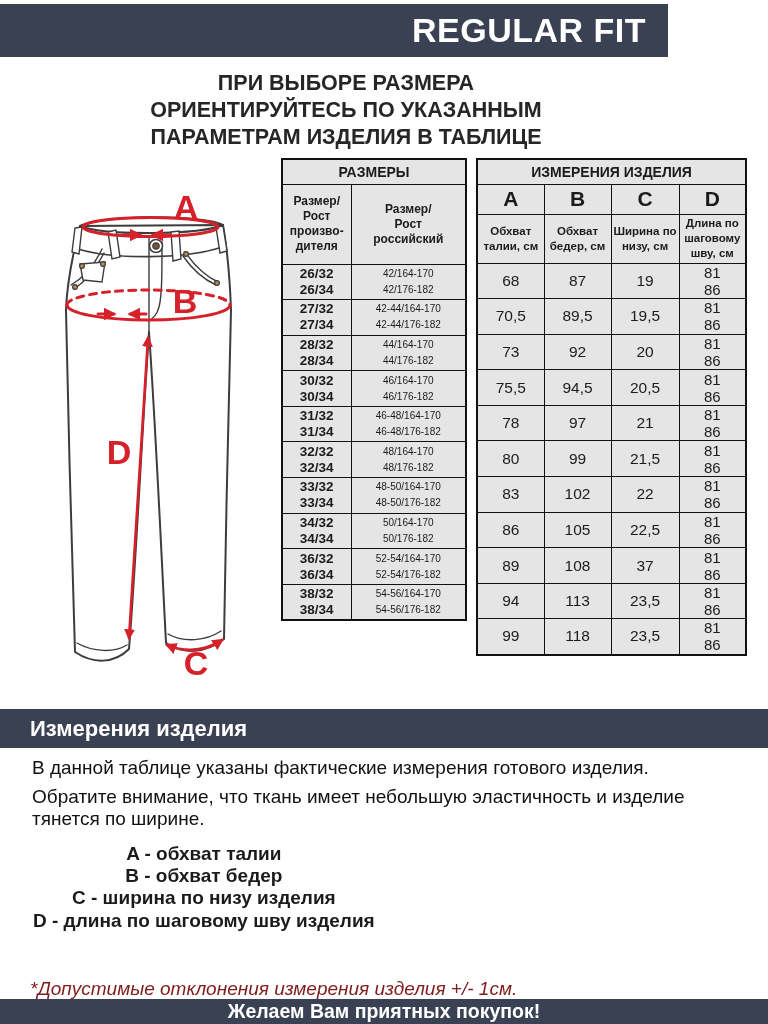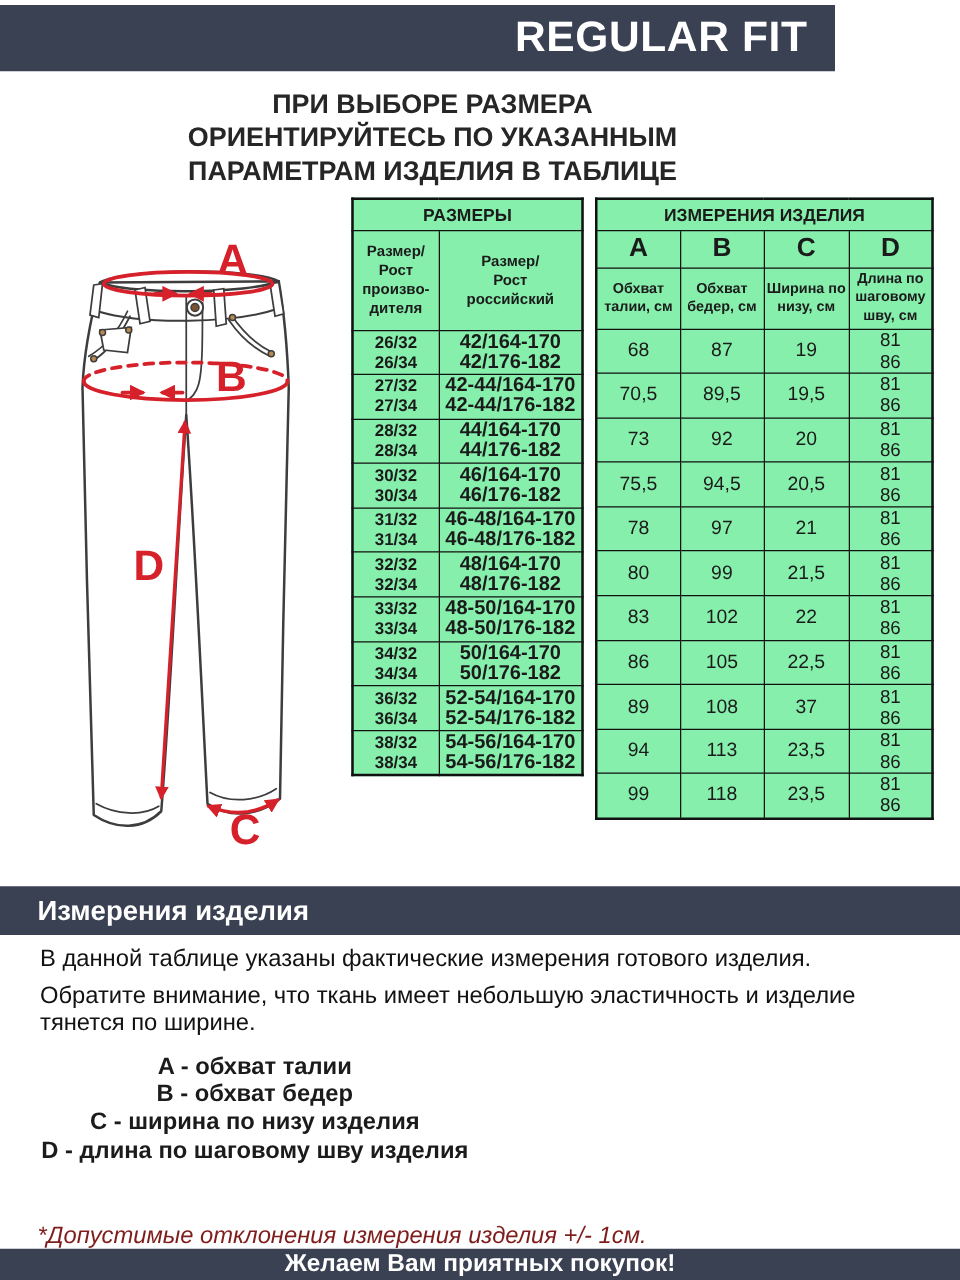--- a/index.html
+++ b/index.html
@@ -29,35 +29,35 @@
     text-align: center; font-size: 21.5px; font-weight: bold;
     line-height: 27px; color: #262626;
   }
   
   .jeans { position: absolute; left: 28px; top: 182px; width: 252px; height: 505px; }
   
   .tables {
     position: absolute; left: 281px; top: 158px;
     display: flex; gap: 9px; align-items: flex-start;
   }
-  table { border-collapse: collapse; table-layout: fixed; background: #86efac; }
+  table { border-collapse: collapse; table-layout: fixed; background: #e5e5e5; }
   .sizes-table, .meas-table { border: 2px solid #111; }
   th, td {
     border: 1px solid #111; padding: 0 1px;
     text-align: center; vertical-align: middle; color: #1b1b1b;
   }
   .sizes-table { width: 184px; }
   .meas-table  { width: 269px; }
   .t-top-header   { height: 25px; font-size: 14px; font-weight: bold; }
   .t-sub-header   { height: 80px; font-size: 12px; font-weight: bold; white-space: pre-line; line-height: 15px; }
   .t-letter       { height: 30px; font-size: 21px; font-weight: bold; }
   .t-desc         { height: 49px; font-size: 11.5px; font-weight: bold; white-space: pre-line; line-height: 15px; }
   .sizes-table tbody td, .meas-table tbody td { height: 35.6px; }
   .cell-mfr { font-size: 13.5px; font-weight: bold; white-space: pre-line; line-height: 16px; }
-  .cell-ru  { font-size: 16px;   font-weight: bold; white-space: pre-line; line-height: 16px; border-radius: 13px; }
+  .cell-ru  { font-size: 10px;   font-weight: normal; white-space: pre-line; line-height: 16px; border-radius: 13px; }
   .cell-val { font-size: 15.5px; font-weight: normal; }
   .cell-inseam { white-space: pre-line; line-height: 17px; font-size: 15px; }
   
   .section-bar {
     position: absolute; left: 0; top: 709px; width: 768px; height: 39px;
     background: #3a4153; display: flex; align-items: center; padding-left: 30px;
   }
   .section-bar-title { color: #ffffff; font-size: 22px; font-weight: bold; }
   
   .body-text {

